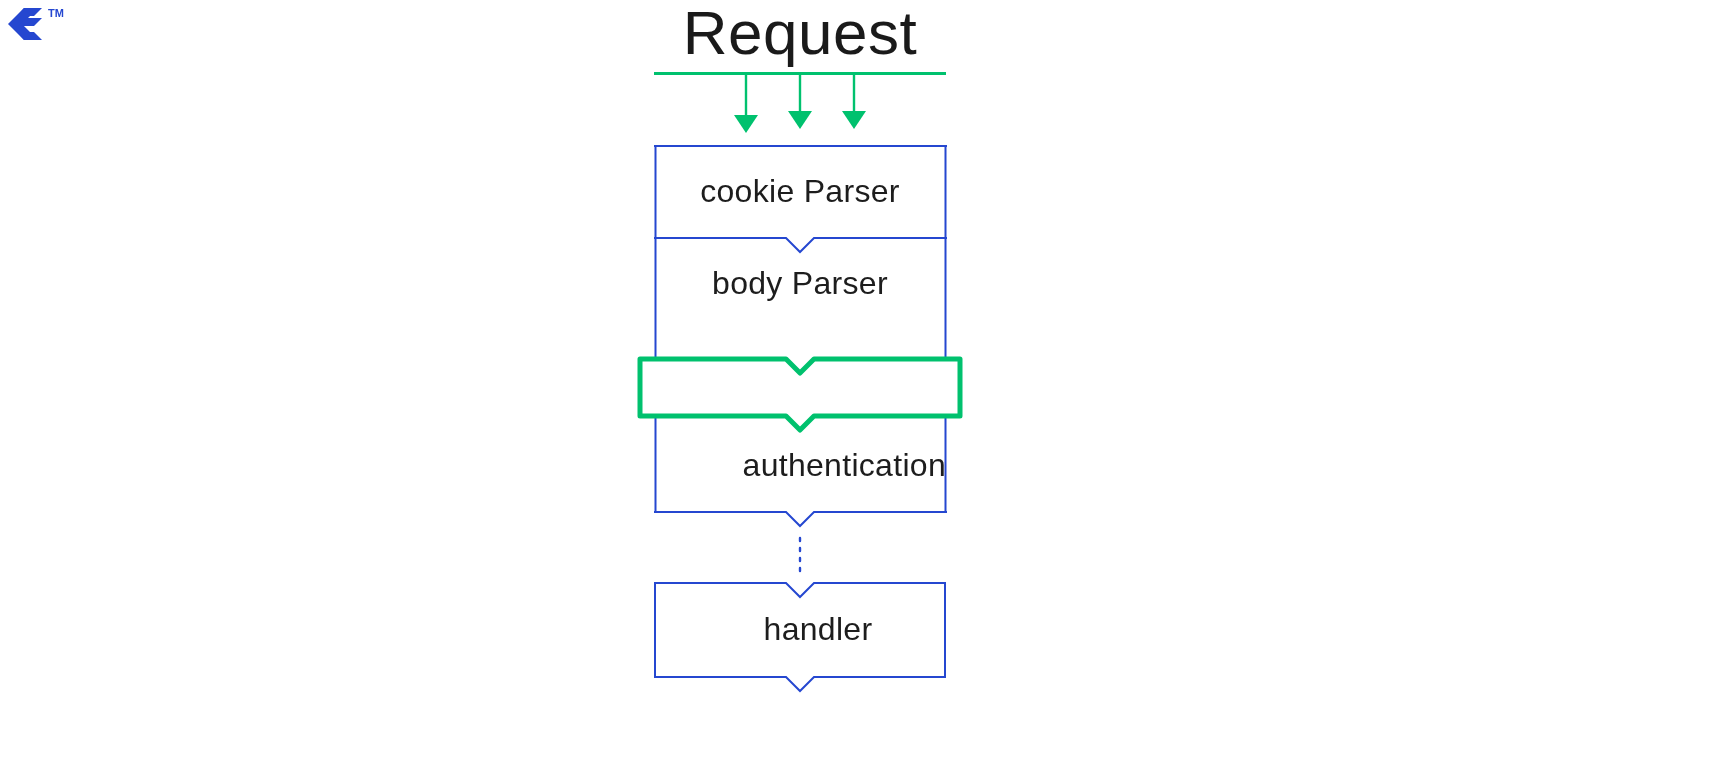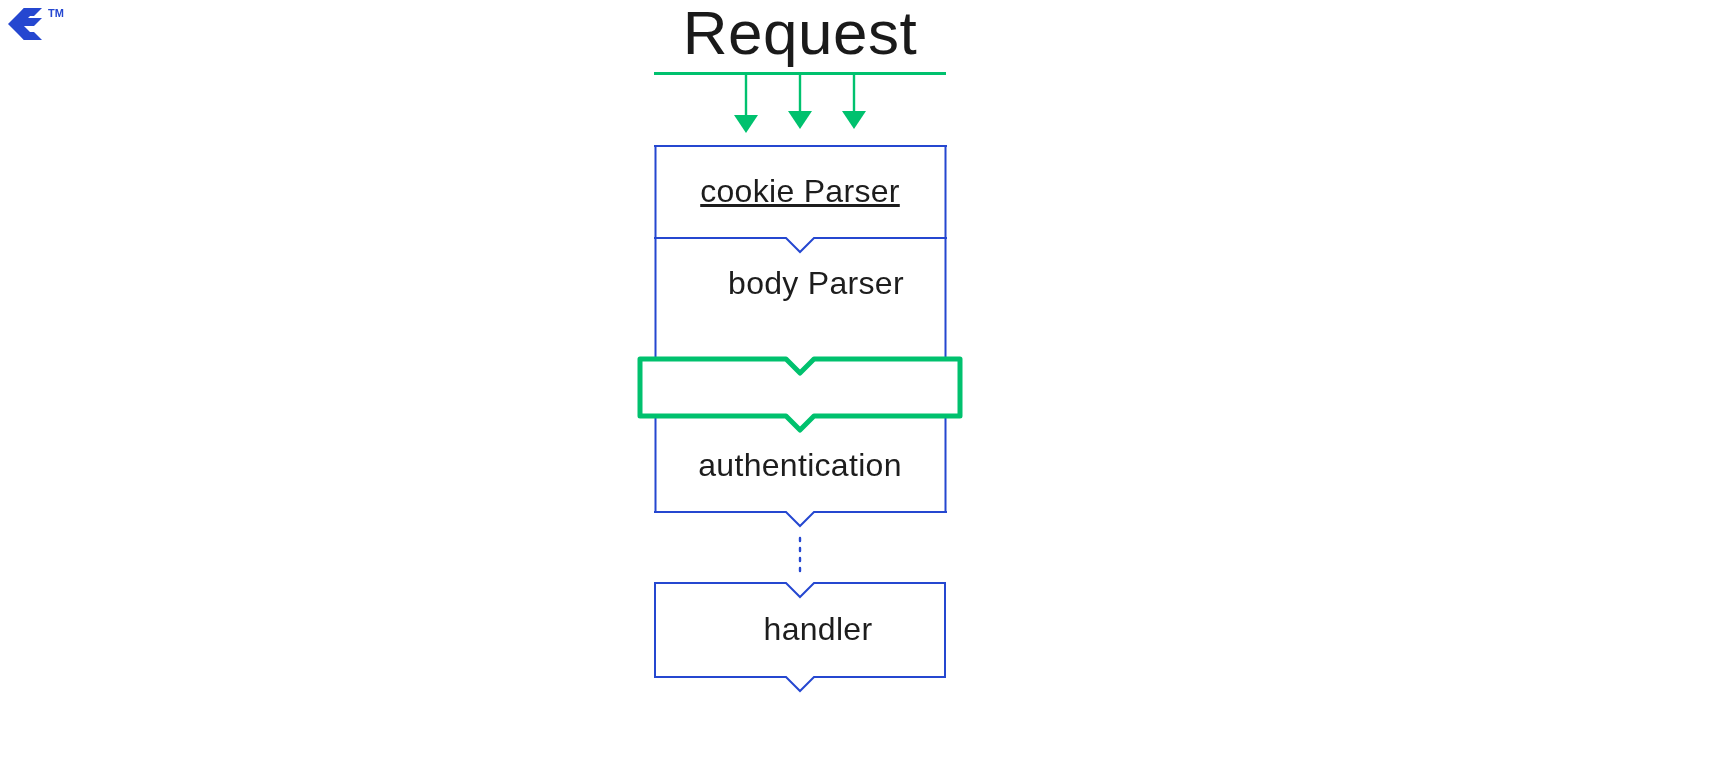--- a/index.html
+++ b/index.html
@@ -67,24 +67,24 @@
     text-align: center;
     font-family: "Liberation Sans", sans-serif;
     font-weight: 300;
     font-size: 32px;
     line-height: 38px;
     letter-spacing: 0.3px;
     color: #1d1d1d;
     white-space: nowrap;
     pointer-events: none;
   }
-  .stage-label.lbl-cookie      { left: 638px; top: 172px; width: 292px; text-decoration: underline; }
-  .stage-label.lbl-body        { left: 638px; top: 264px; width: 292px; padding-left: 16px; }
+  .stage-label.lbl-cookie      { left: 638px; top: 172px; width: 292px; }
+  .stage-label.lbl-body        { left: 638px; top: 264px; width: 292px; }
   .stage-label.lbl-logger      { left: 620px; top: 355px; width: 328px; }
-  .stage-label.lbl-auth        { left: 638px; top: 446px; width: 292px; }
+  .stage-label.lbl-auth        { left: 638px; top: 446px; width: 292px; text-align: right; }
   .stage-label.lbl-handler     { left: 638px; top: 610px; width: 328px; }
 </style>
 </head>
 <body>
 
 <div id="brand-logo">
   <svg width="64" height="46" viewBox="0 0 64 46" xmlns="http://www.w3.org/2000/svg">
     <g fill="#2547D0">
       <polygon points="4,20 20,4 27,11 18,20 27,29 20,36 4,20"></polygon>
       <polygon points="20,4 38,4 30,12 13,12"></polygon>

